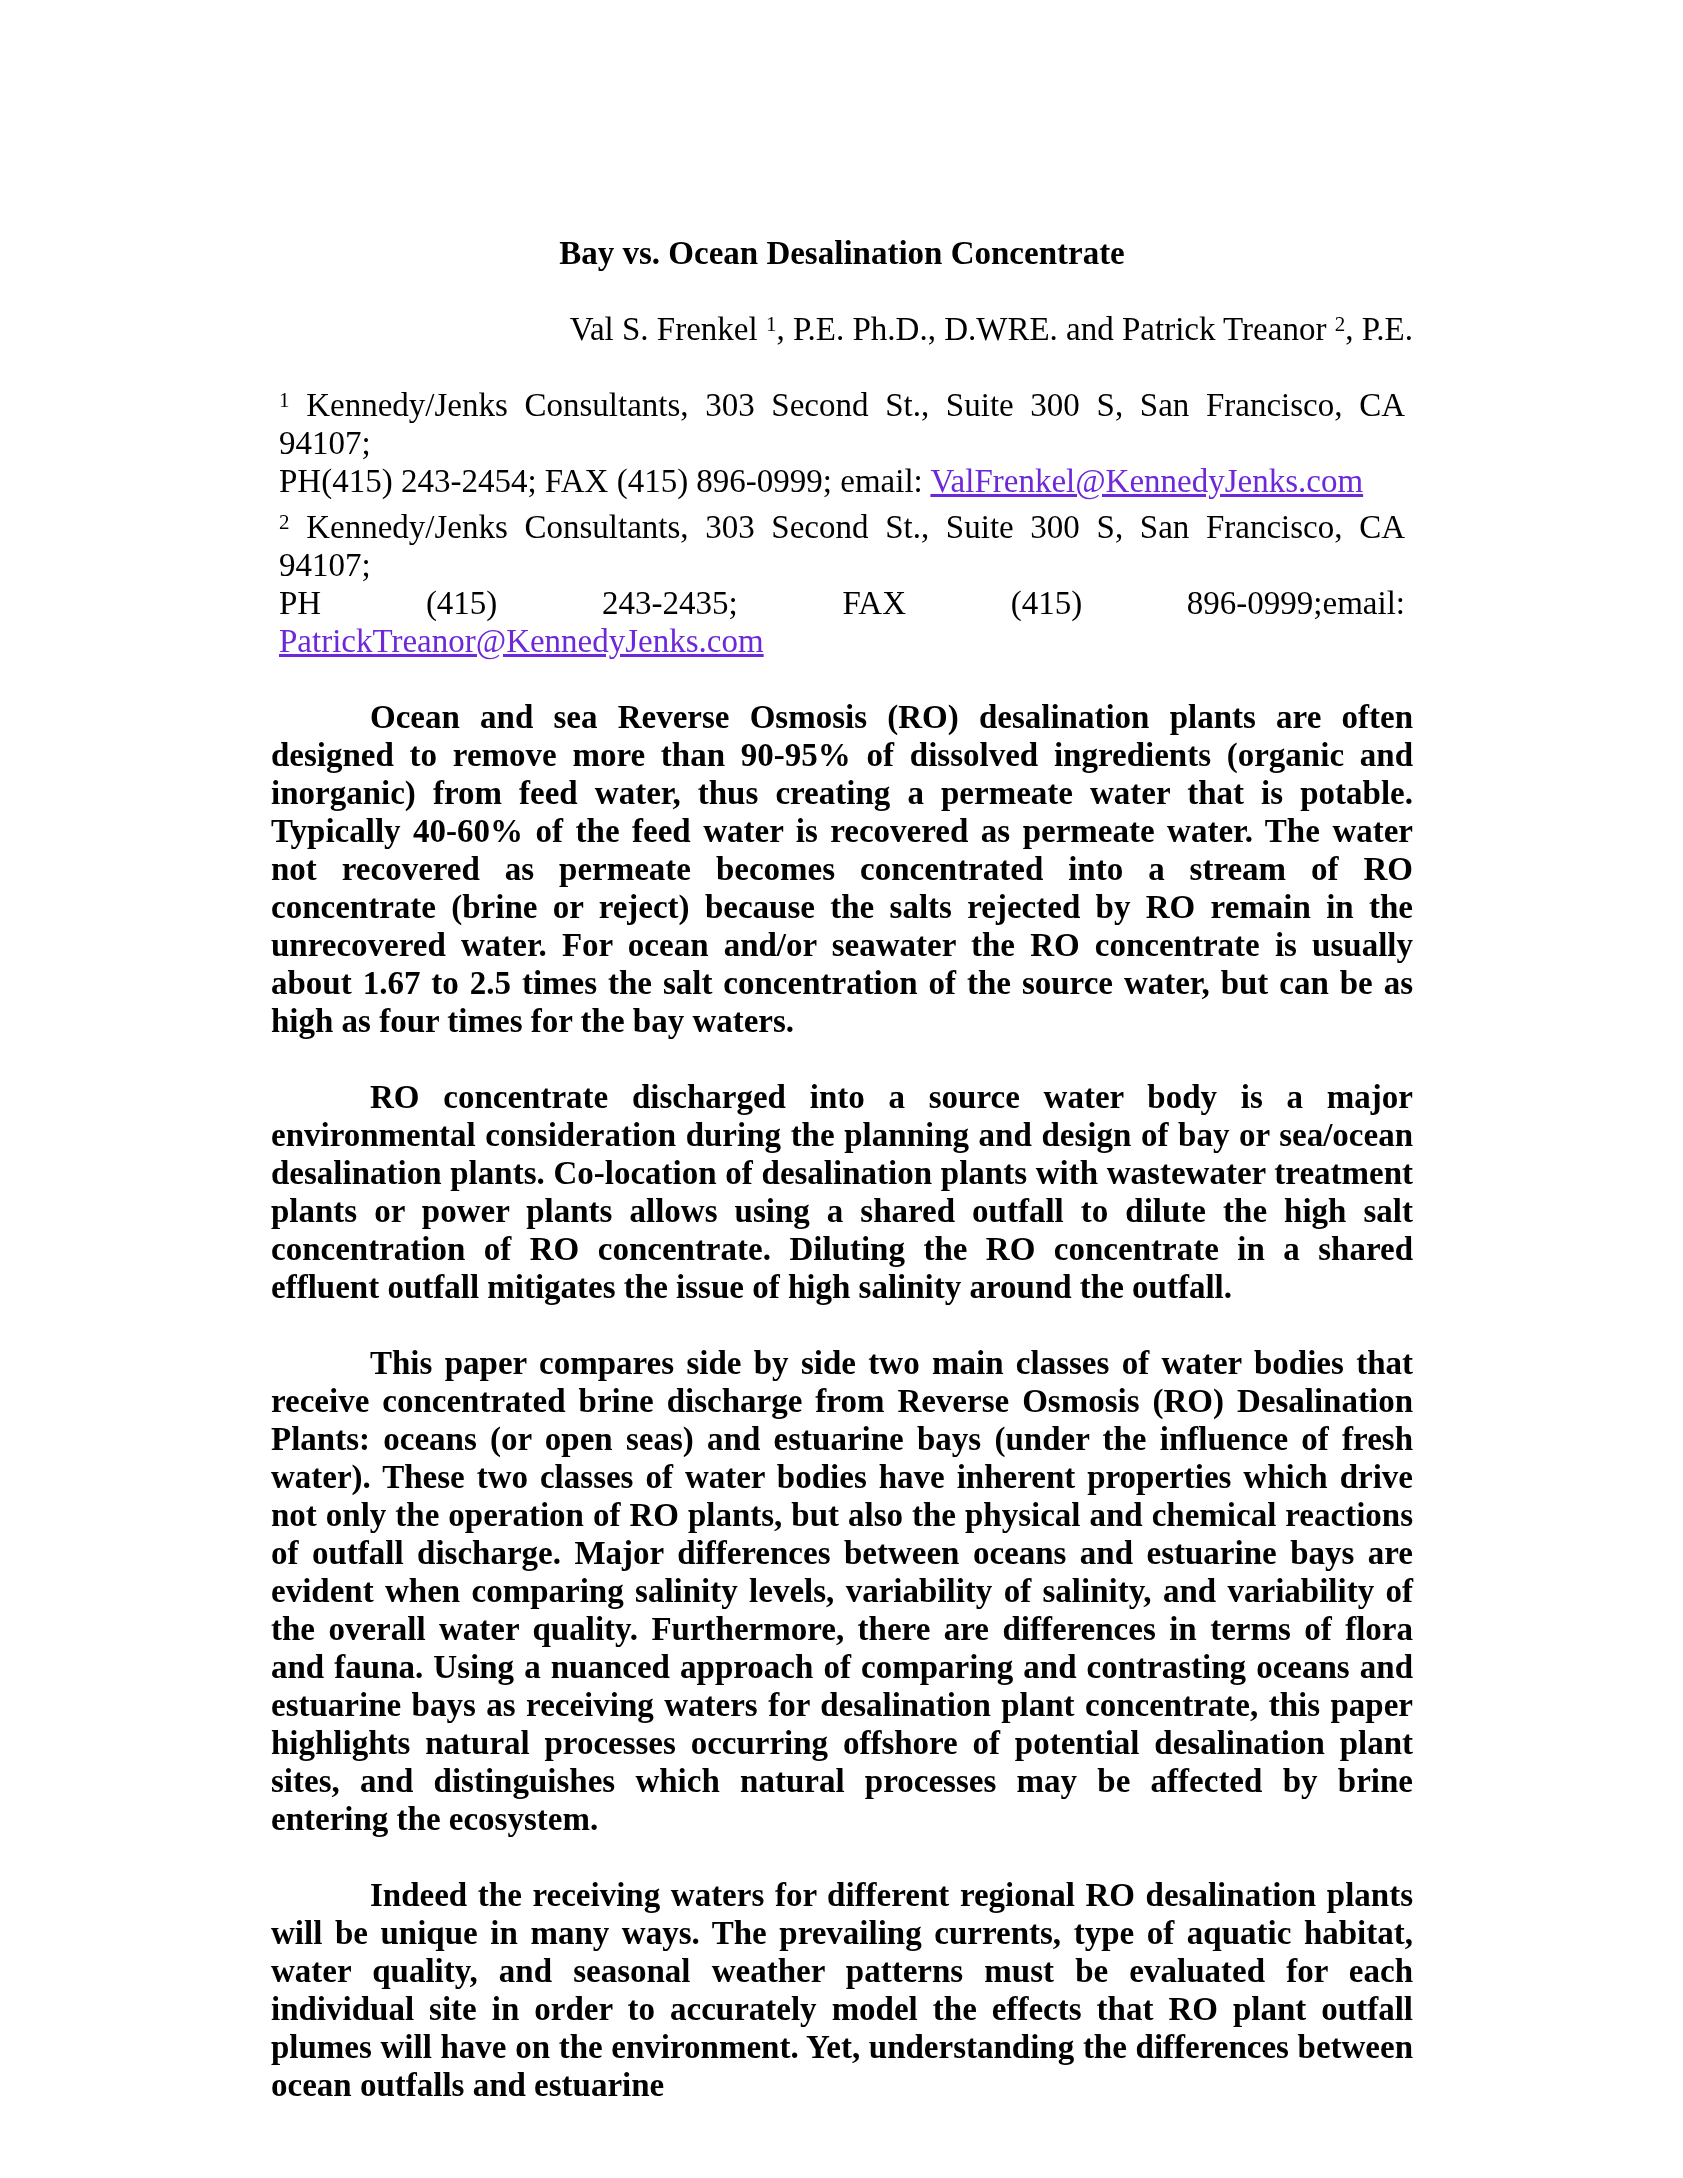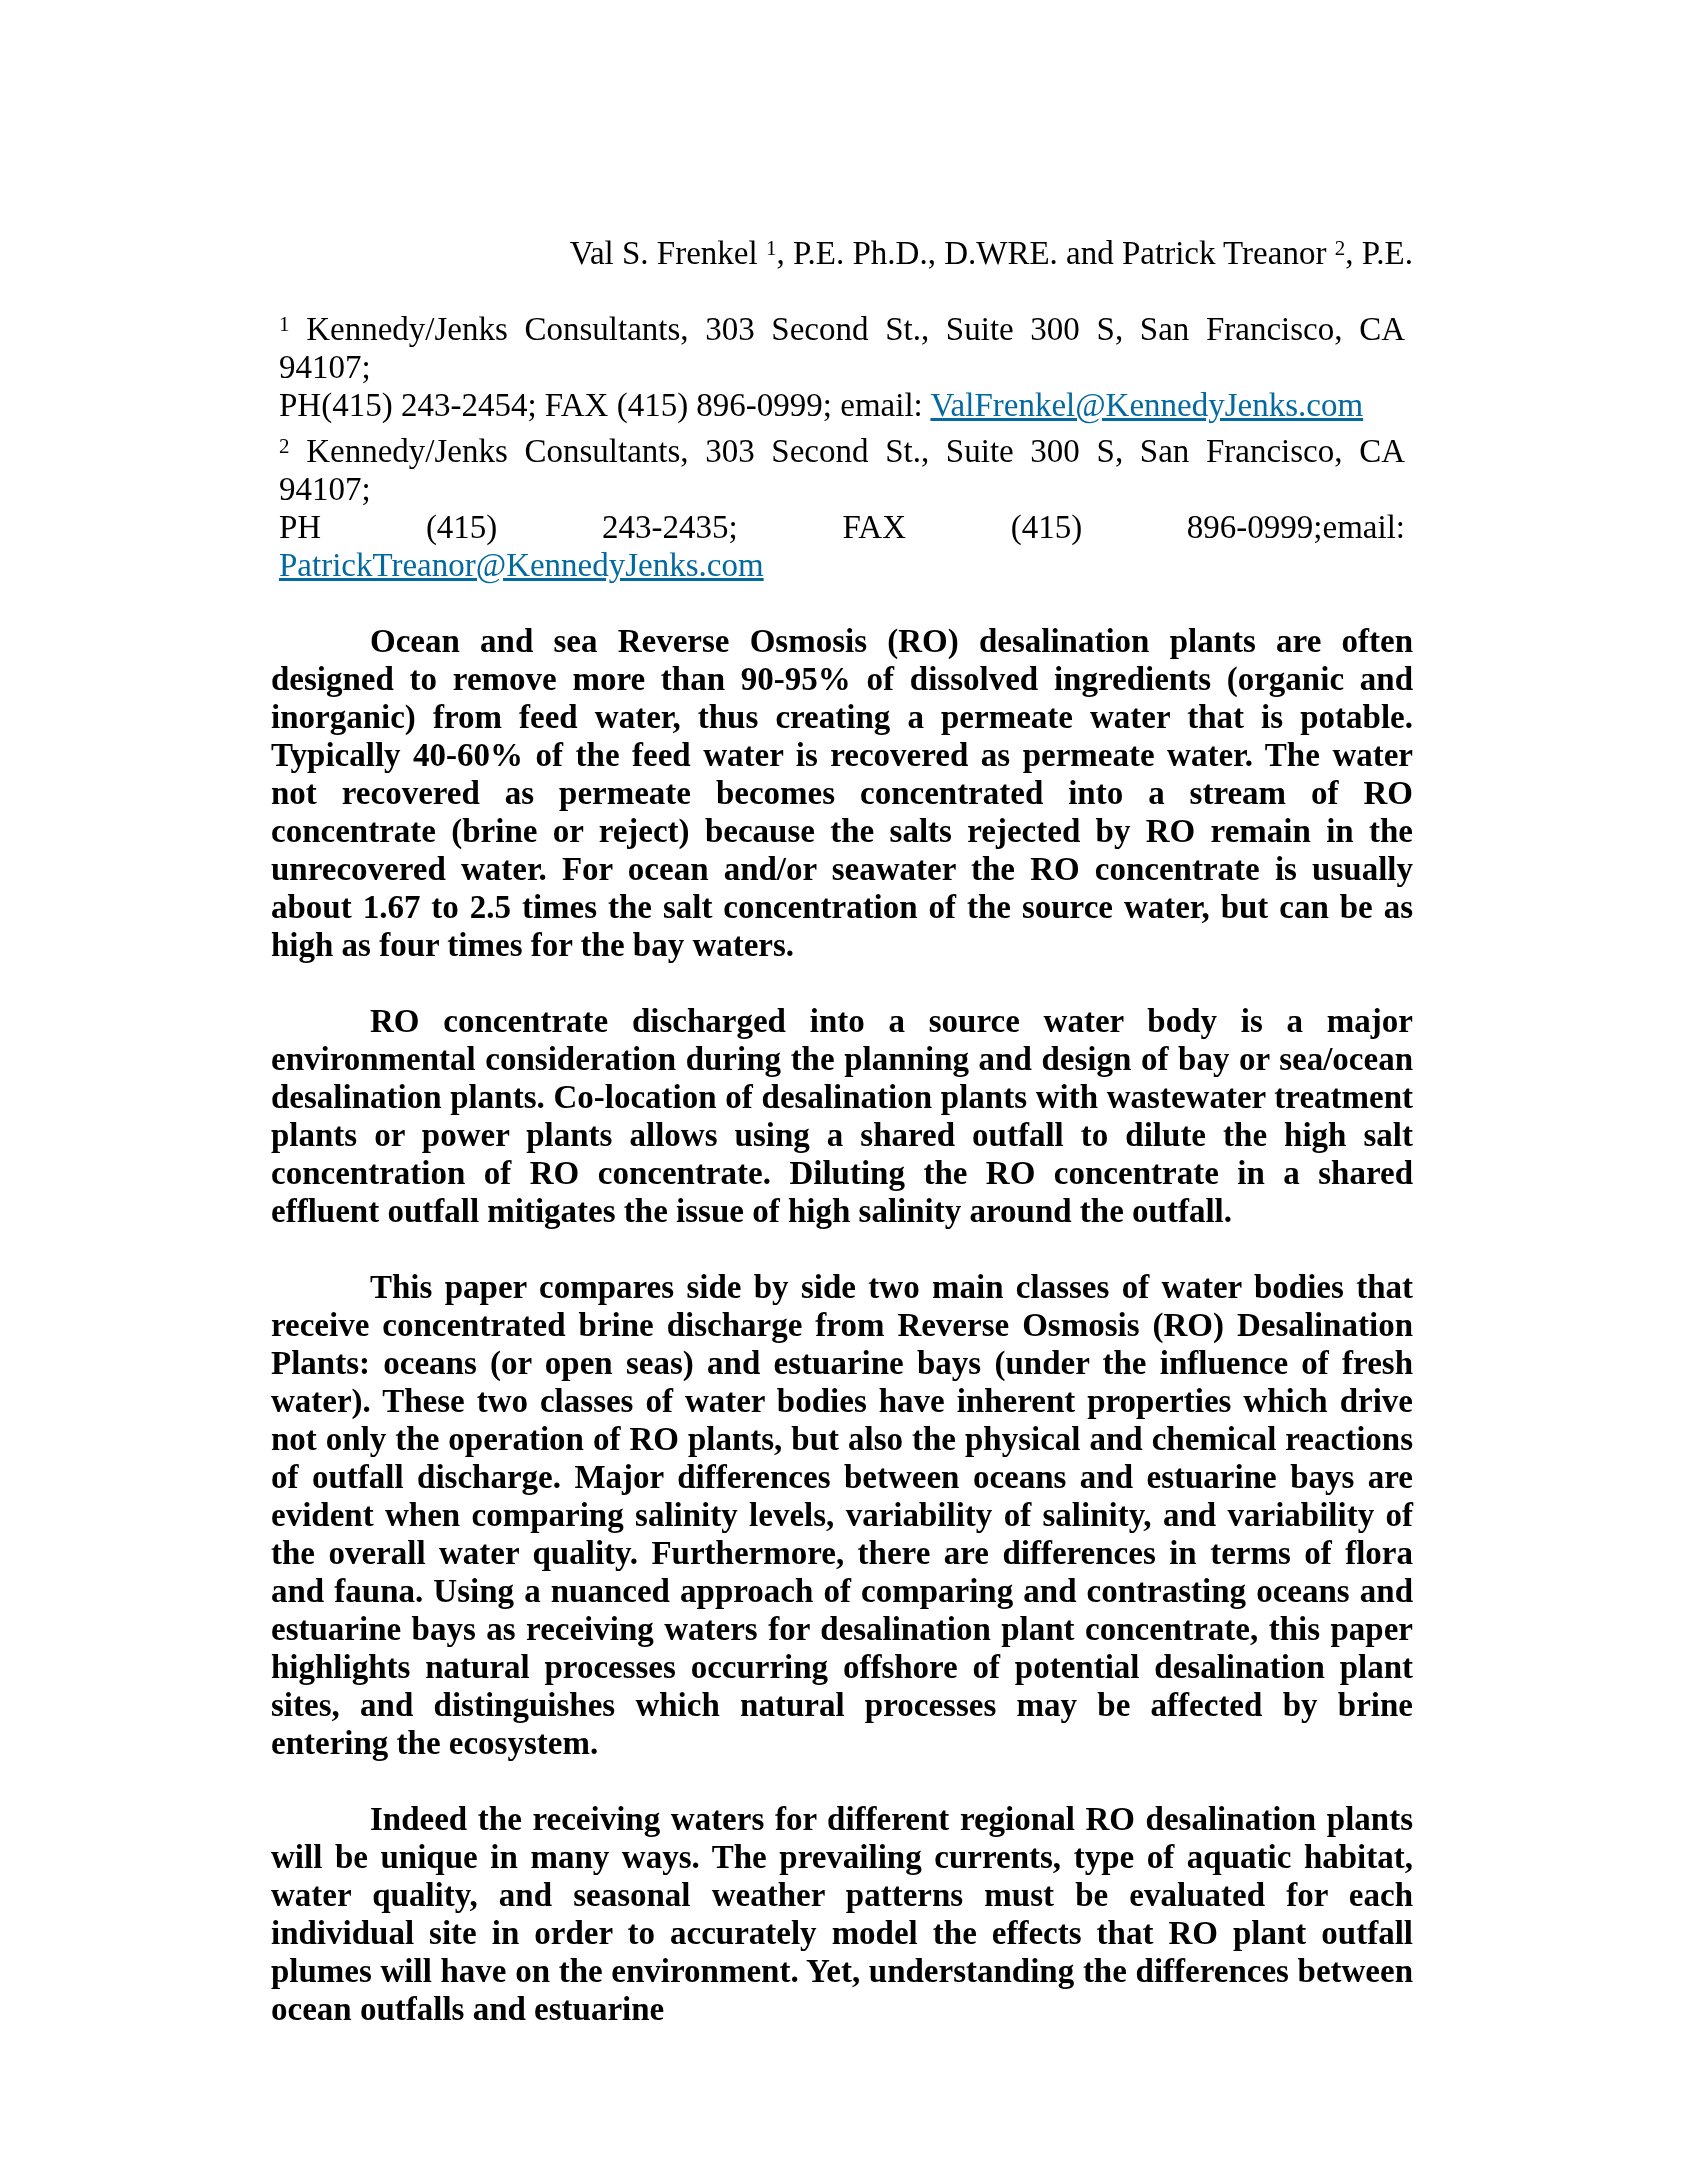--- a/index.html
+++ b/index.html
@@ -37,40 +37,41 @@
     vertical-align: baseline;
   }
   .affil-block {
     margin: 0 0 38px 0;
   }
   .affil {
     margin: 8px;
     text-align: justify;
   }
   a.email {
-    color: #0369a1;
+    color: #6d28d9;
     text-decoration: underline;
     cursor: pointer;
   }
   .abstract-heading {
     font-weight: bold;
     margin: 0 0 38px 0;
   }
   p.body-para {
     margin: 0 0 38px 0;
     text-align: justify;
     text-indent: 99px;
     font-weight: bold;
   }
 </style>
 </head>
 <body>
 
 <div class="page">
 
+  <div class="title">Bay vs. Ocean Desalination Concentrate</div>
 
   <div class="authors"><span>Val S. Frenkel </span><sup class="fnref">1</sup><span>, P.E. Ph.D., D.WRE. and Patrick Treanor </span><sup class="fnref">2</sup><span>, P.E.</span></div>
 
   <div class="affil-block">
     <p class="affil"><sup class="fnref">1</sup><span> Kennedy/Jenks Consultants, 303 Second St., Suite 300 S, San Francisco, CA 94107;</span><br><span>PH(415) 243-2454; FAX (415) 896-0999; email: </span><a class="email">ValFrenkel@KennedyJenks.com</a></p>
     <p class="affil"><sup class="fnref">2</sup><span> Kennedy/Jenks Consultants, 303 Second St., Suite 300 S, San Francisco, CA 94107;</span><br><span>PH (415) 243-2435; FAX (415) 896-0999;email: </span><a class="email">PatrickTreanor@KennedyJenks.com</a></p>
   </div>
 
 
   <p class="body-para">Ocean and sea Reverse Osmosis (RO) desalination plants are often designed to remove more than 90-95% of dissolved ingredients (organic and inorganic) from feed water, thus creating a permeate water that is potable. Typically 40-60% of the feed water is recovered as permeate water. The water not recovered as permeate becomes concentrated into a stream of RO concentrate (brine or reject) because the salts rejected by RO remain in the unrecovered water. For ocean and/or seawater the RO concentrate is usually about 1.67 to 2.5 times the salt concentration of the source water, but can be as high as four times for the bay waters.</p>

